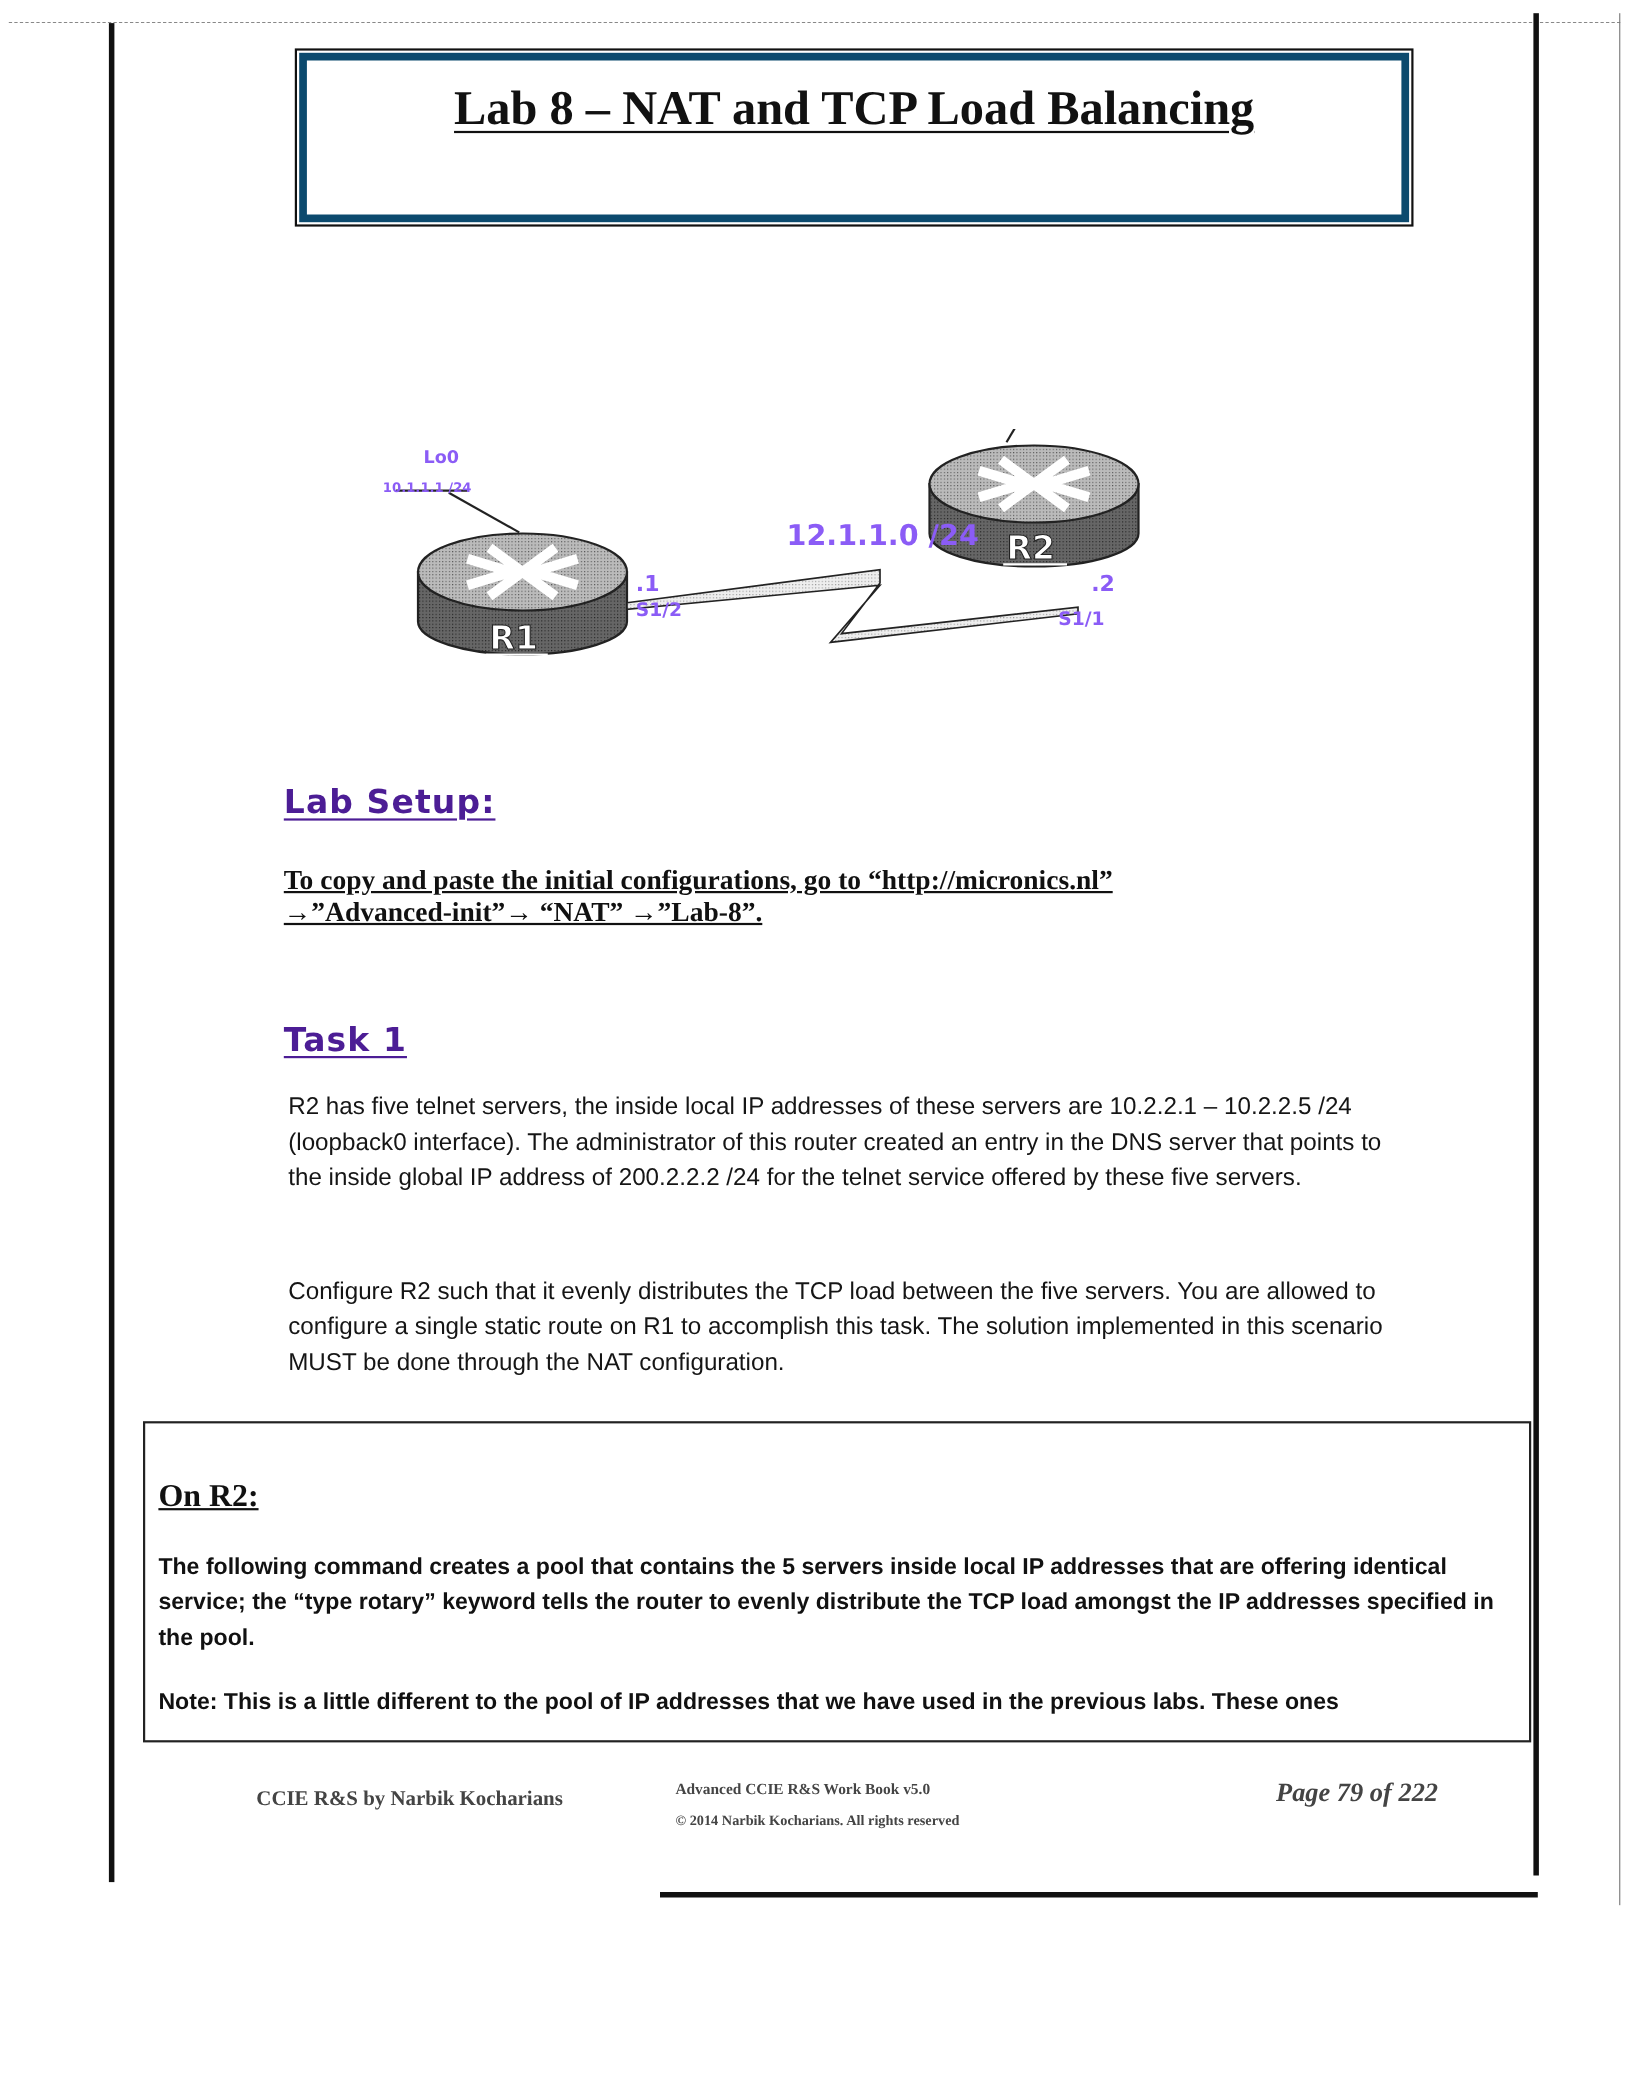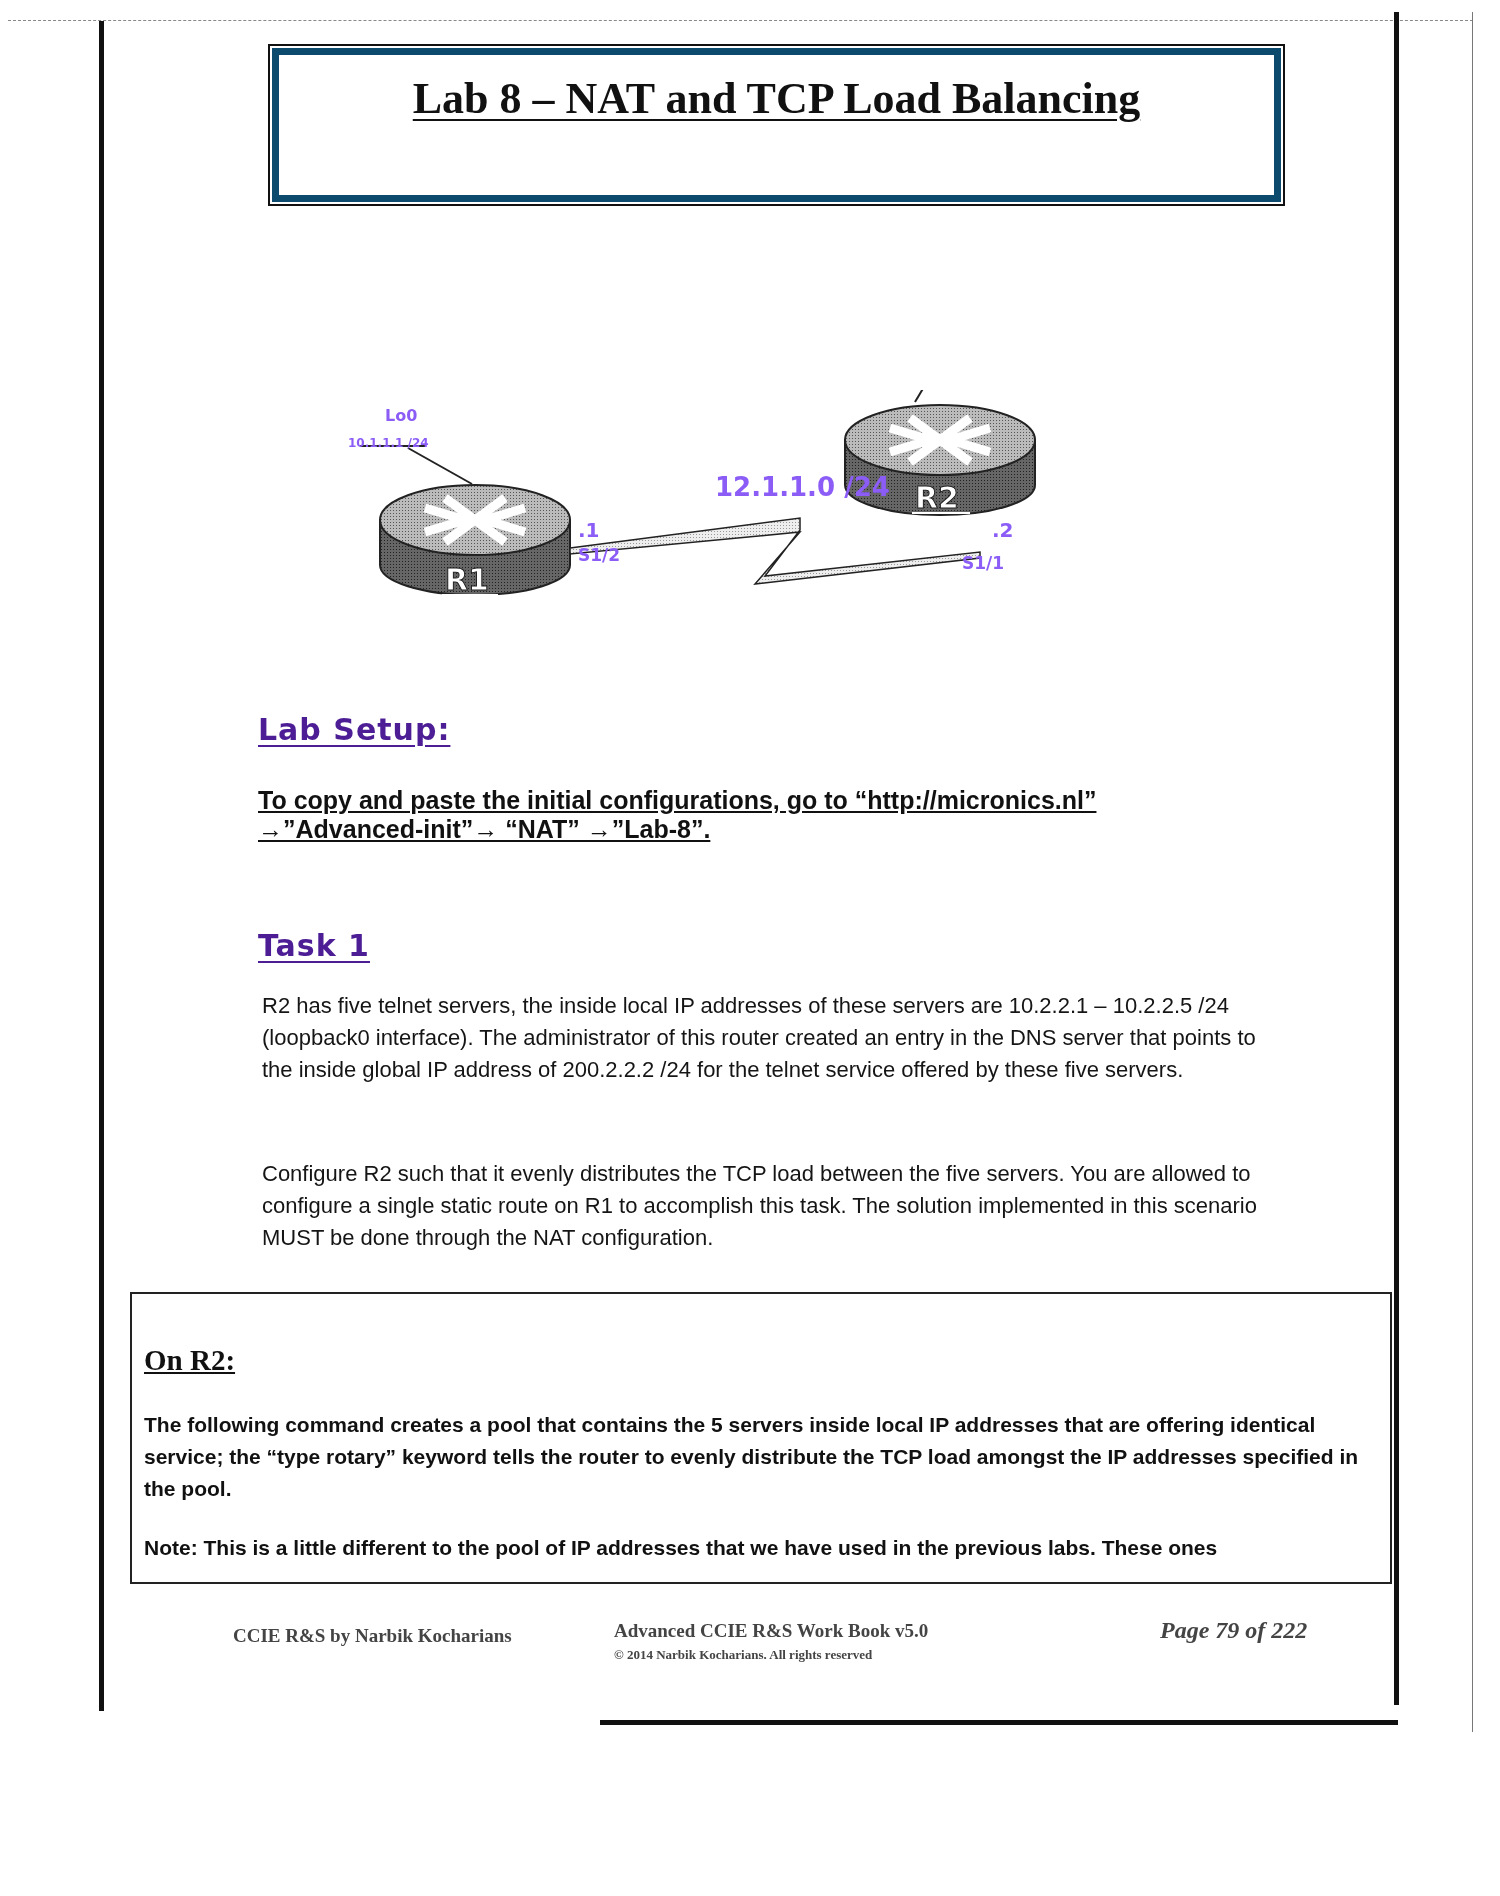--- a/index.html
+++ b/index.html
@@ -28,36 +28,36 @@
   .r1-if { left: 248px; top: 155px; font-size: 17px; }
   .r2-dot { left: 662px; top: 128px; font-size: 20px; }
   .r2-if { left: 632px; top: 163px; font-size: 17px; }
   .router-name { font-family: "DejaVu Sans", sans-serif; font-weight: bold; font-size: 30px; fill: #fff; stroke: #222; stroke-width: 1; }
 
   
   .sec-heading { position: absolute; font-family: "DejaVu Sans", sans-serif; font-weight: bold; font-size: 30px; color: #4c1d95; text-decoration: underline; text-decoration-thickness: 2px; text-underline-offset: 5px; letter-spacing: 1px; }
   .lab-setup-heading { left: 258px; top: 712px; }
   .task1-heading { left: 258px; top: 928px; }
 
-  .setup-text { position: absolute; left: 258px; top: 786px; width: 880px; font-family: Liberation Sans, sans-serif; font-weight: bold; font-size: 25px; line-height: 29px; text-decoration: underline; }
+  .setup-text { position: absolute; left: 258px; top: 786px; width: 880px; font-family: Liberation Serif, serif; font-weight: bold; font-size: 25px; line-height: 29px; text-decoration: underline; }
 
   .body-para { position: absolute; left: 262px; width: 1000px; font-family: "Liberation Sans", sans-serif; font-size: 22px; line-height: 32px; color: #151515; }
   .para1 { top: 990px; }
   .para2 { top: 1158px; }
 
   
   .solution-box { position: absolute; left: 130px; top: 1292px; width: 1258px; height: 288px; border: 2px solid #222; border-top-width: 2px; }
   .on-r2 { position: absolute; left: 12px; top: 50px; font-family: "Liberation Serif", serif; font-weight: bold; font-size: 29px; text-decoration: underline; }
   .sol-para { position: absolute; left: 12px; width: 1235px; font-family: "Liberation Sans", sans-serif; font-weight: bold; font-size: 21px; line-height: 32px; }
   .sol-p1 { top: 115px; }
   .sol-p2 { top: 238px; }
 
   
   .footer-left { position: absolute; left: 233px; top: 1625px; font-family: "Liberation Serif", serif; font-weight: bold; font-size: 19px; color: #444; }
-  .footer-center { position: absolute; left: 614px; top: 1620px; font-family: "Liberation Serif", serif; font-weight: bold; font-size: 19px; color: #444; }
+  .footer-center { position: absolute; left: 614px; top: 1620px; font-family: "Liberation Serif", serif; font-weight: bold; font-size: 14px; color: #444; }
   .footer-copy { position: absolute; left: 614px; top: 1647px; font-family: "Liberation Serif", serif; font-weight: bold; font-size: 13px; color: #444; }
   .footer-page { position: absolute; left: 1160px; top: 1617px; font-family: "Liberation Serif", serif; font-style: italic; font-weight: bold; font-size: 24px; color: #444; }
 </style>
 </head>
 <body>
 
 <div class="scan-top-line"></div>
 <div class="page-left-border"></div>
 <div class="page-right-border"></div>
 <div class="page-bottom-border"></div>

